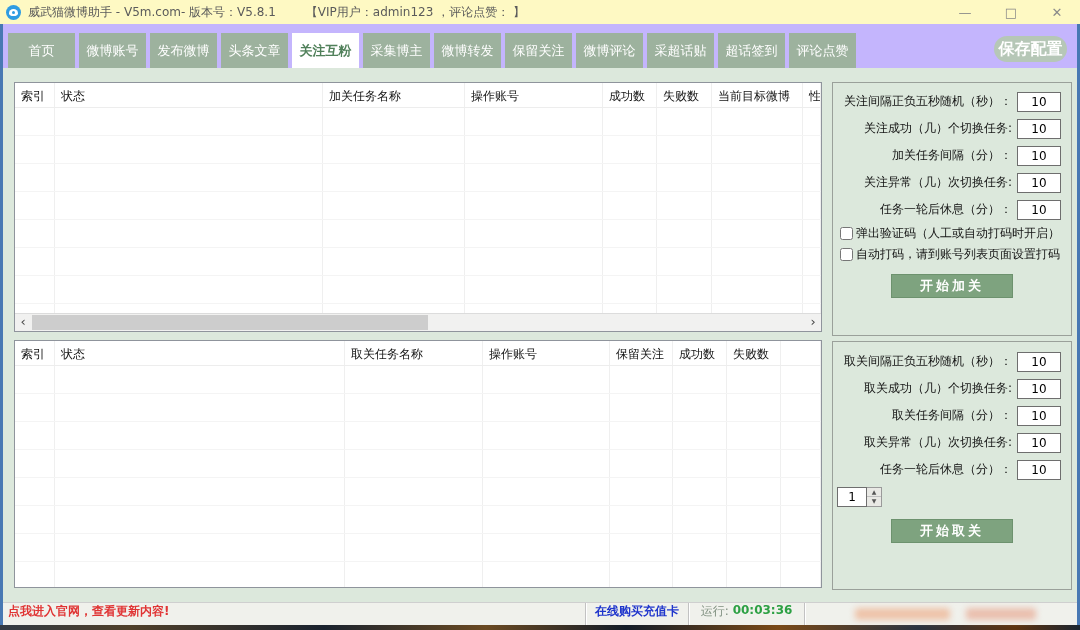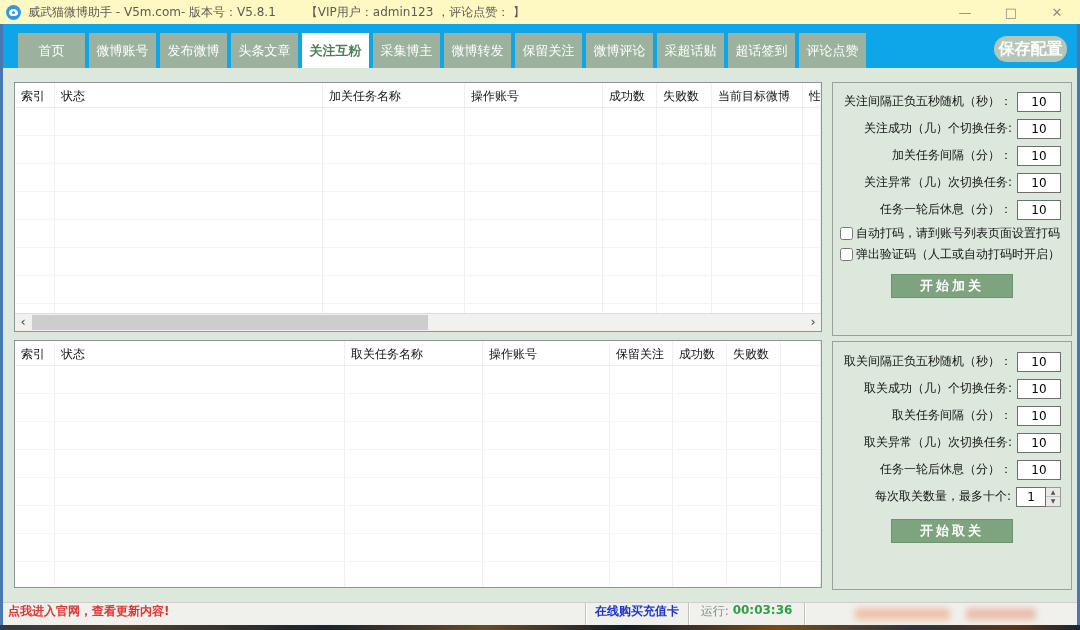--- a/index.html
+++ b/index.html
@@ -17,22 +17,22 @@
   .app-icon::after{content:"";position:absolute;left:3px;top:4px;width:9px;height:7px;
     border-radius:50% 50% 50% 50%/60% 60% 40% 40%;background:#ffffff;}
   .app-icon::before{content:"";position:absolute;left:6px;top:6px;width:3px;height:3px;
     border-radius:50%;background:#2f9ce2;z-index:1;}
   .title-text{font-size:12px;color:#5b5b5b;white-space:nowrap;}
   .vip-text{font-size:12px;color:#5b5b5b;margin-left:30px;white-space:nowrap;}
   .win-controls{margin-left:auto;display:flex;height:100%;}
   .win-btn{width:46px;height:100%;display:flex;align-items:center;justify-content:center;
     color:#8a8a8a;font-size:13px;}
   
-  .tabbar{position:absolute;top:24px;left:0;width:1080px;height:44px;background:#0ea5e9;
-    display:flex;align-items:flex-end;box-sizing:border-box;padding-left:18px;}
+  .tabbar{position:absolute;top:24px;left:0;width:1080px;height:44px;background:#c4b5fd;
+    display:flex;align-items:flex-end;box-sizing:border-box;padding-left:8px;}
   .tab{width:67px;height:35px;margin-right:4px;background:#9db29e;color:#ffffff;
     font-size:13px;display:flex;align-items:center;justify-content:center;
     white-space:nowrap;flex:none;}
   .tab.active{background:#ffffff;color:#50805a;font-weight:bold;}
   .save-btn{position:absolute;right:13px;top:12px;width:73px;height:26px;border-radius:13px;
     background:#b6c7b7;color:#ffffff;font-size:16px;display:flex;align-items:center;
     justify-content:center;font-weight:bold;}
   
   .content{position:absolute;top:68px;left:0;width:1080px;height:534px;background:#dce8dc;}
   .edge{position:absolute;top:24px;width:3px;height:601px;background:#4878b3;z-index:20;}
@@ -183,25 +183,25 @@
     <div class="field-row">
       <span class="lbl">关注异常（几）次切换任务:</span>
       <input class="num" type="text" value="10" style="">
     </div>
     <div class="field-row">
       <span class="lbl">任务一轮后休息（分）：</span>
       <input class="num" type="text" value="10" style="">
     </div>
     <div class="chk-row">
       <input type="checkbox" style="">
-      <span>自动打码，请到账号列表页面设置打码</span>
+      <span>弹出验证码（人工或自动打码时开启）</span>
     </div>
     <div class="chk-row">
       <input type="checkbox" style="">
-      <span>弹出验证码（人工或自动打码时开启）</span>
+      <span>自动打码，请到账号列表页面设置打码</span>
     </div>
     <div class="start-btn">开始加关</div>
   </div>
 
   <div class="panel" id="panel-unfollow">
     <div class="field-row">
       <span class="lbl">取关间隔正负五秒随机（秒）：</span>
       <input class="num" type="text" value="10" style="">
     </div>
     <div class="field-row">
@@ -214,21 +214,20 @@
     </div>
     <div class="field-row">
       <span class="lbl">取关异常（几）次切换任务:</span>
       <input class="num" type="text" value="10" style="">
     </div>
     <div class="field-row">
       <span class="lbl">任务一轮后休息（分）：</span>
       <input class="num" type="text" value="10" style="">
     </div>
     <div class="field-row">
-      <span class="lbl">每次取关数量，最多十个:</span>
       <input class="num small" type="text" value="1" style="">
       <div class="spin">
         <div class="sbtn">▲</div>
         <div class="sbtn">▼</div>
       </div>
     </div>
     <div class="start-btn">开始取关</div>
   </div>
 
 </div>

